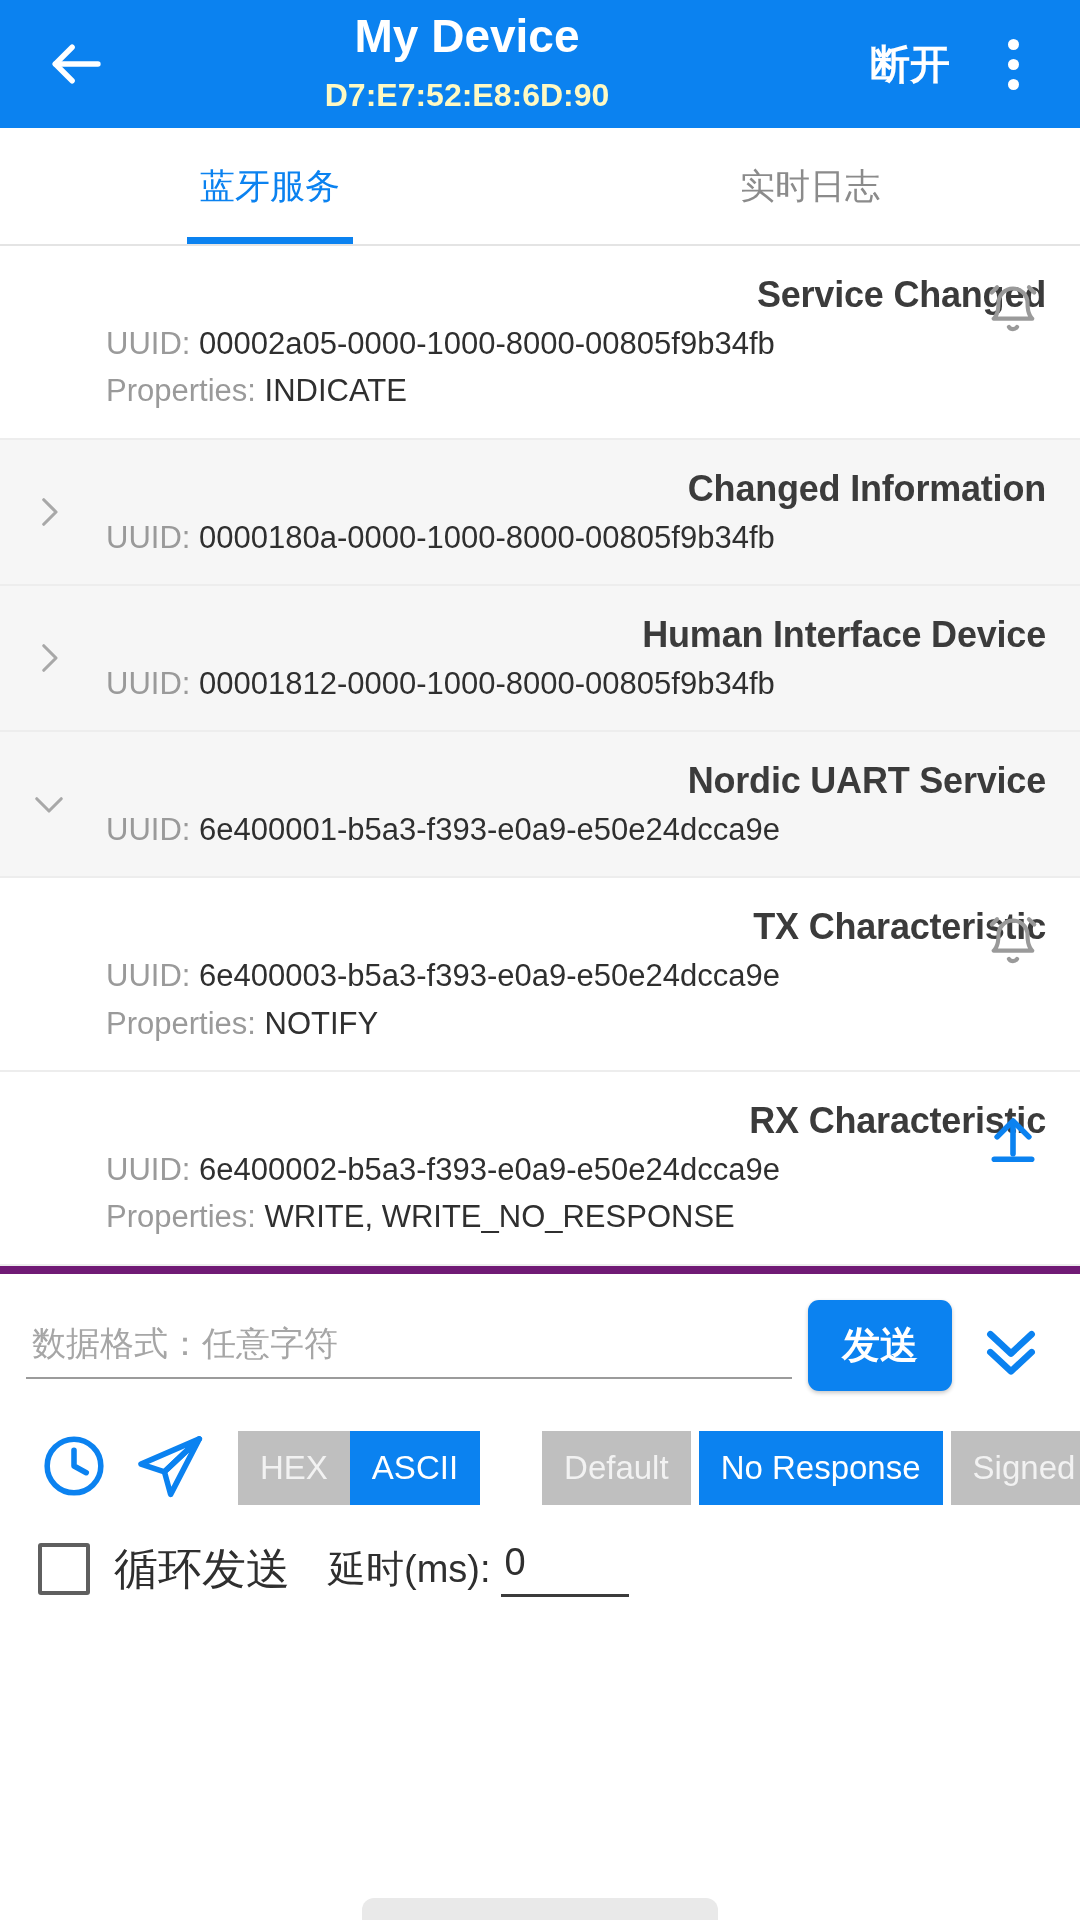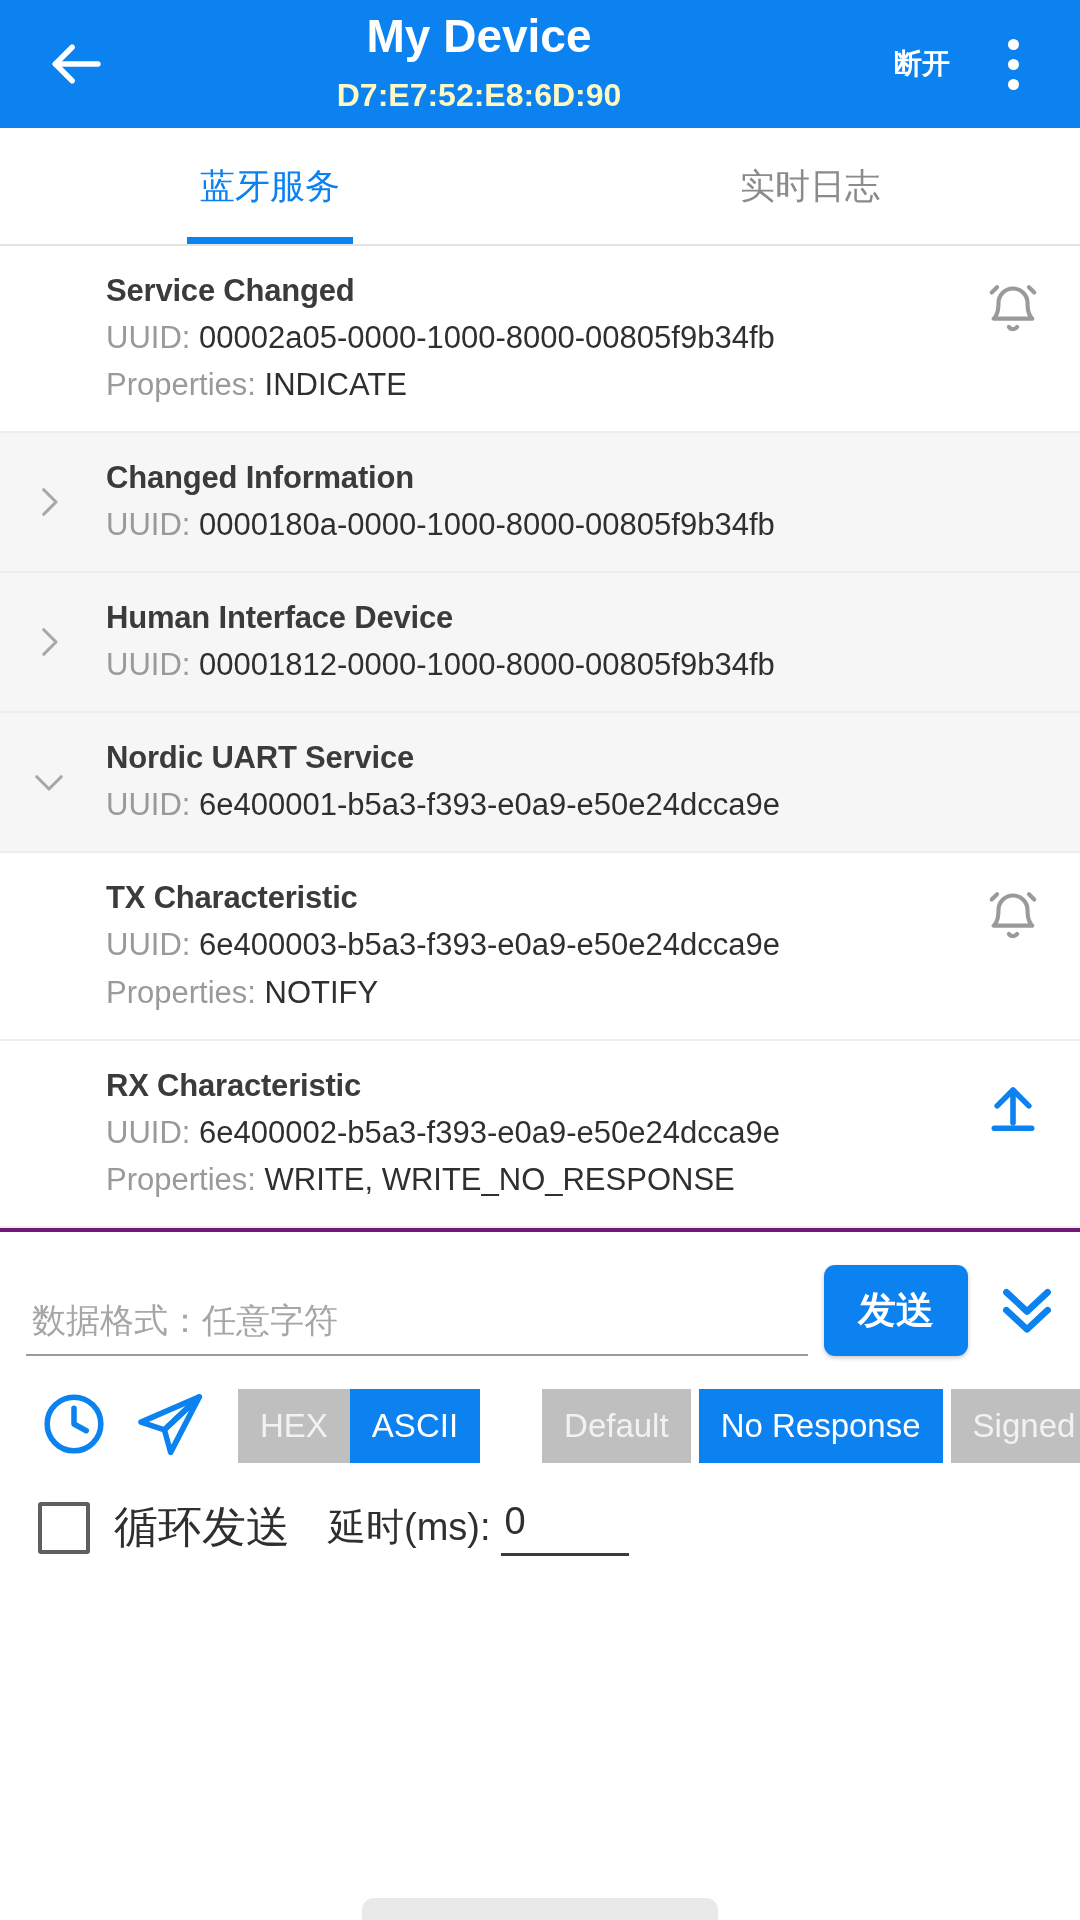--- a/index.html
+++ b/index.html
@@ -47,21 +47,21 @@
   }
   .title-sub {
     color: #fef9c3;
     font-size: 32px;
     font-weight: bold;
     line-height: 1.3;
     margin-top: 12px;
   }
   .appbar-action {
     color: #ffffff;
-    font-size: 28px;
+    font-size: 40px;
     font-weight: bold;
     flex: 0 0 auto;
     padding: 18px 10px;
     white-space: nowrap;
   }
   .overflow-btn {
     width: 78px;
     height: 96px;
     display: flex;
     flex-direction: column;
@@ -113,25 +113,26 @@
   }
   .row {
     position: relative;
     padding: 26px 34px 26px 106px;
     border-bottom: 2px solid #ededed;
     min-height: 120px;
   }
   .row.shaded { background: #f6f6f6; }
   .row.char { padding-left: 106px; }
   .row-title {
-    font-size: 31px;
+    font-size: 36px;
     font-weight: bold;
     color: #3b3b3b;
     line-height: 1.25;
     letter-spacing: -0.2px;
+    text-align: right;
   }
   .row-line {
     font-size: 31px;
     color: #9a9a9a;
     line-height: 1.3;
     margin-top: 7px;
     white-space: nowrap;
   }
   .row-line .val { color: #2f2f2f; }
 
@@ -157,24 +158,24 @@
     width: 74px;
     height: 74px;
     display: flex;
     align-items: center;
     justify-content: center;
   }
   .row-action svg { display: block; }
 
   
   .sendbar {
-    border-top: 4px solid #701a75;
-    padding: 18px 10px 0 26px;
-    display: flex;
-    align-items: flex-end;
+    border-top: 8px solid #701a75;
+    padding: 18px 26px 0 26px;
+    display: flex;
+    align-items: flex-start;
     gap: 16px;
   }
   .input-wrap {
     flex: 1 1 auto;
     border-bottom: 2px solid #9b9b9b;
     padding: 14px 6px 14px 6px;
     margin-top: 18px;
   }
   .data-input {
     width: 100%;

